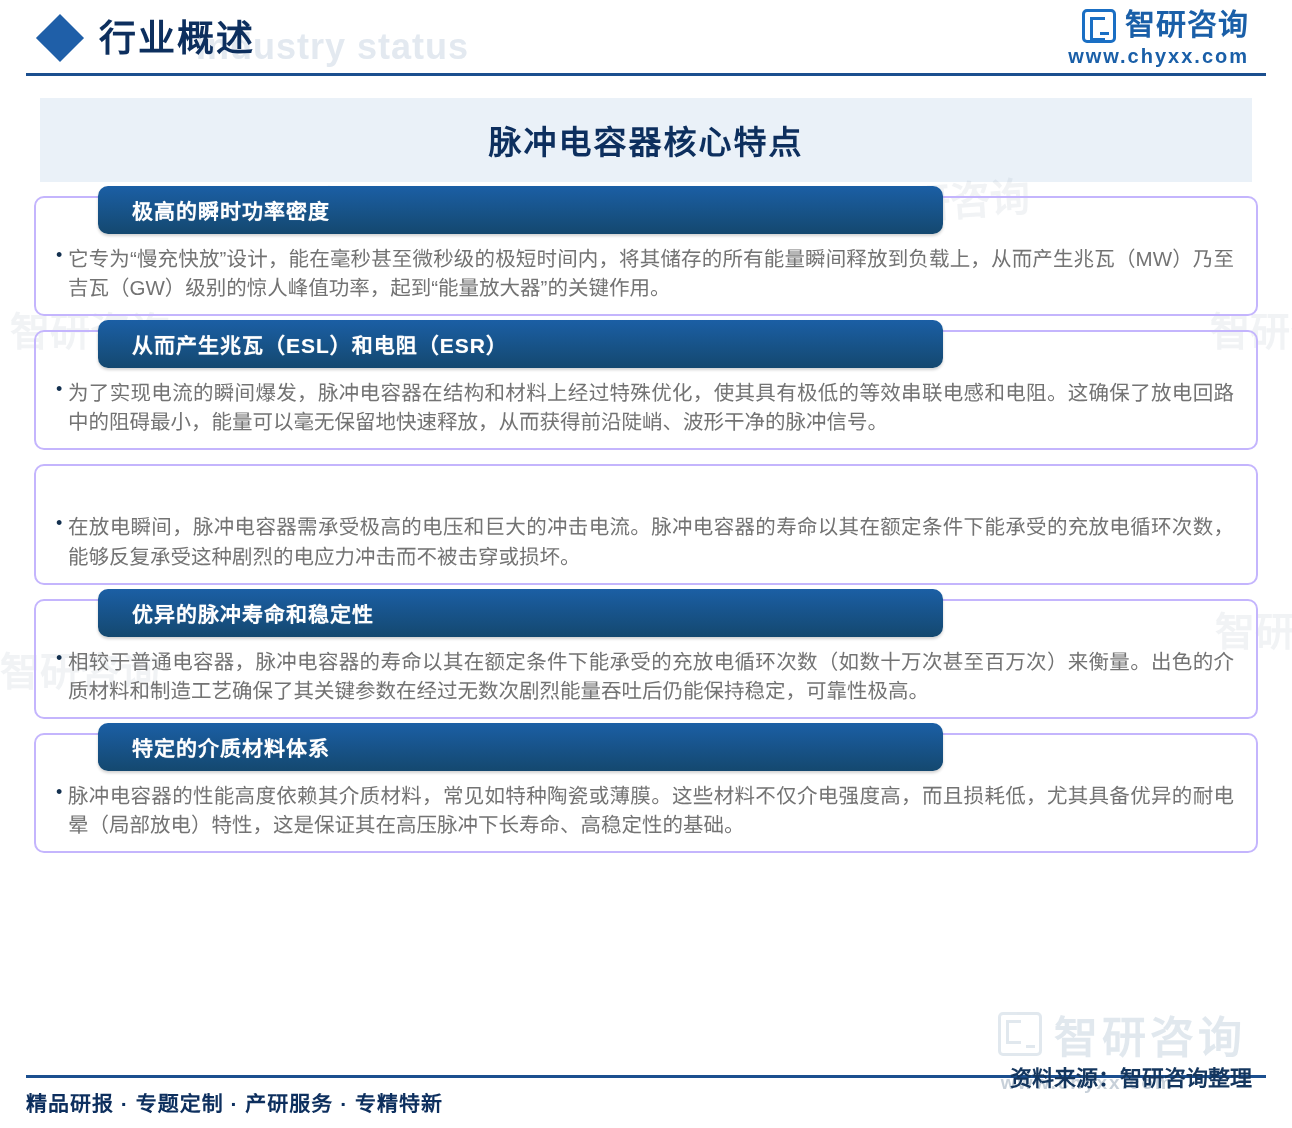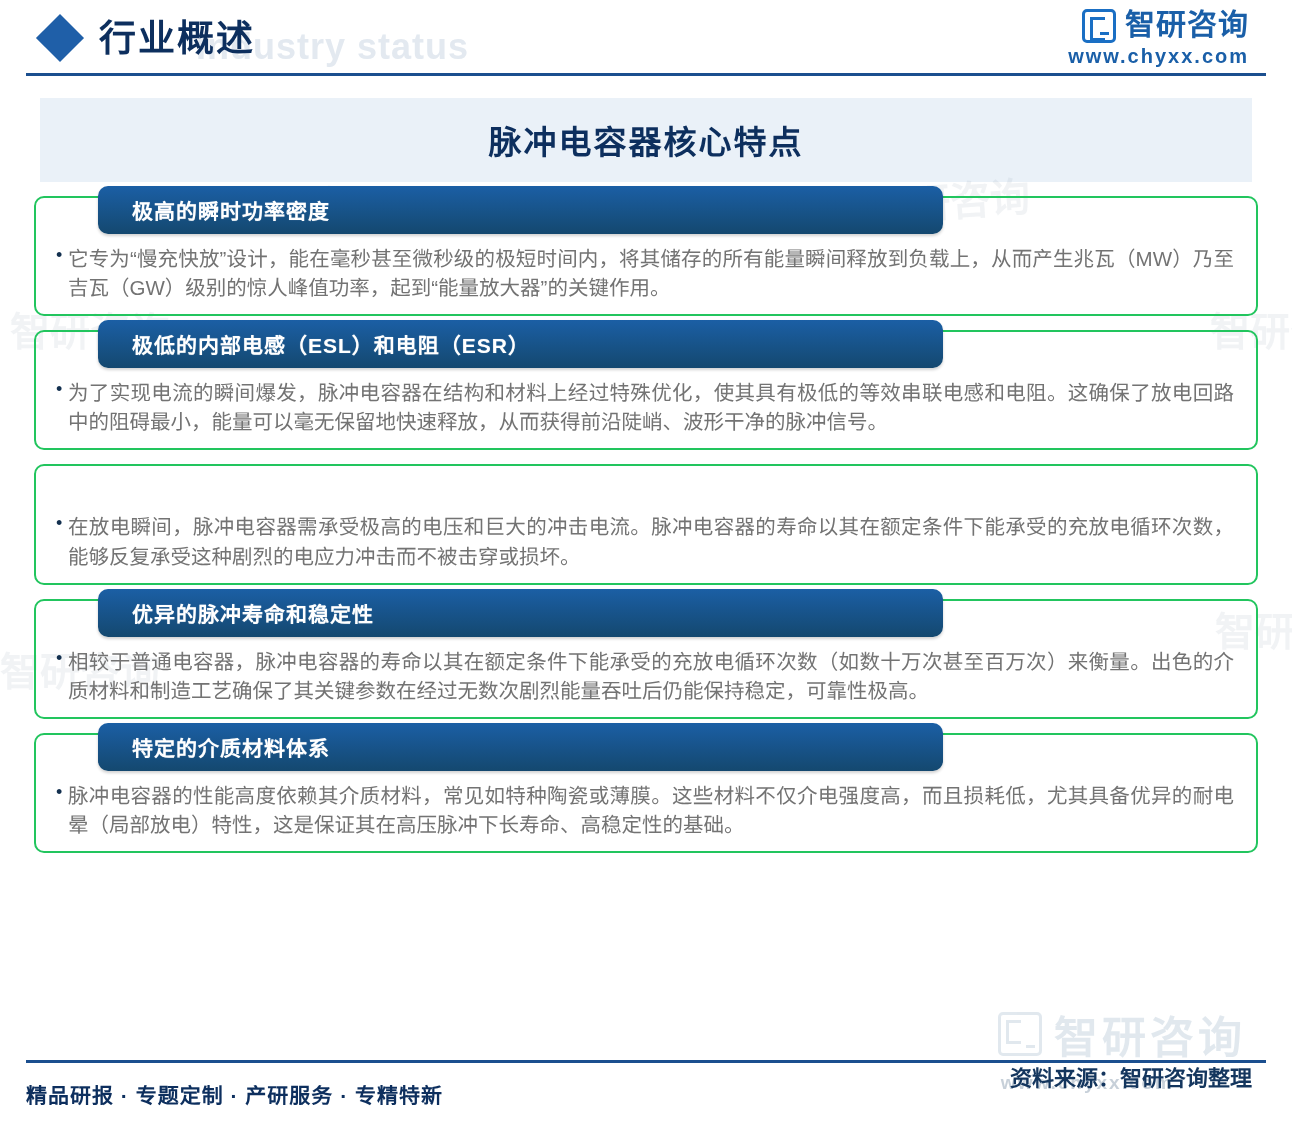--- a/index.html
+++ b/index.html
@@ -124,21 +124,21 @@
 
   
   .cards {
     margin: 14px 34px 0 34px;
     display: flex;
     flex-direction: column;
     gap: 14px;
   }
   .card {
     position: relative;
-    border: 2px solid #22c55e;
+    border: 2px solid #c4b5fd;
     border-radius: 10px;
     padding: 46px 22px 12px 22px;
     min-height: 92px;
   }
   .card-head {
     position: absolute;
     left: 62px;
     top: -2px;
     transform: translateY(-10px);
     background: linear-gradient(180deg, #1b5fa5 0%, #14486f 100%);
@@ -231,21 +231,21 @@
     color: #14365e;
     z-index: 5;
     font-weight: bold;
   }
 
   
   .footer {
     position: absolute;
     left: 0; right: 0;
     bottom: 0;
-    height: 68px;
+    height: 53px;
     padding: 0 26px;
     display: flex;
     align-items: center;
   }
   .footer-rule {
     position: absolute;
     left: 26px; right: 26px;
     top: 0;
     height: 3px;
     background: #1b4f8f;
@@ -291,21 +291,21 @@
 
     <div class="card">
       <div class="card-head">
         <span>极高的瞬时功率密度</span>
       </div>
       <div class="card-body">它专为“慢充快放”设计，能在毫秒甚至微秒级的极短时间内，将其储存的所有能量瞬间释放到负载上，从而产生兆瓦（MW）乃至吉瓦（GW）级别的惊人峰值功率，起到“能量放大器”的关键作用。</div>
     </div>
 
     <div class="card">
       <div class="card-head">
-        <span>极低的内部电感（ESL）和电阻（ESR）</span>
+        <span>从而产生兆瓦（ESL）和电阻（ESR）</span>
       </div>
       <div class="card-body">为了实现电流的瞬间爆发，脉冲电容器在结构和材料上经过特殊优化，使其具有极低的等效串联电感和电阻。这确保了放电回路中的阻碍最小，能量可以毫无保留地快速释放，从而获得前沿陡峭、波形干净的脉冲信号。</div>
     </div>
 
     <div class="card">
       <div class="card-body">在放电瞬间，脉冲电容器需承受极高的电压和巨大的冲击电流。脉冲电容器的寿命以其在额定条件下能承受的充放电循环次数，能够反复承受这种剧烈的电应力冲击而不被击穿或损坏。</div>
     </div>
 
     <div class="card">
       <div class="card-head">

